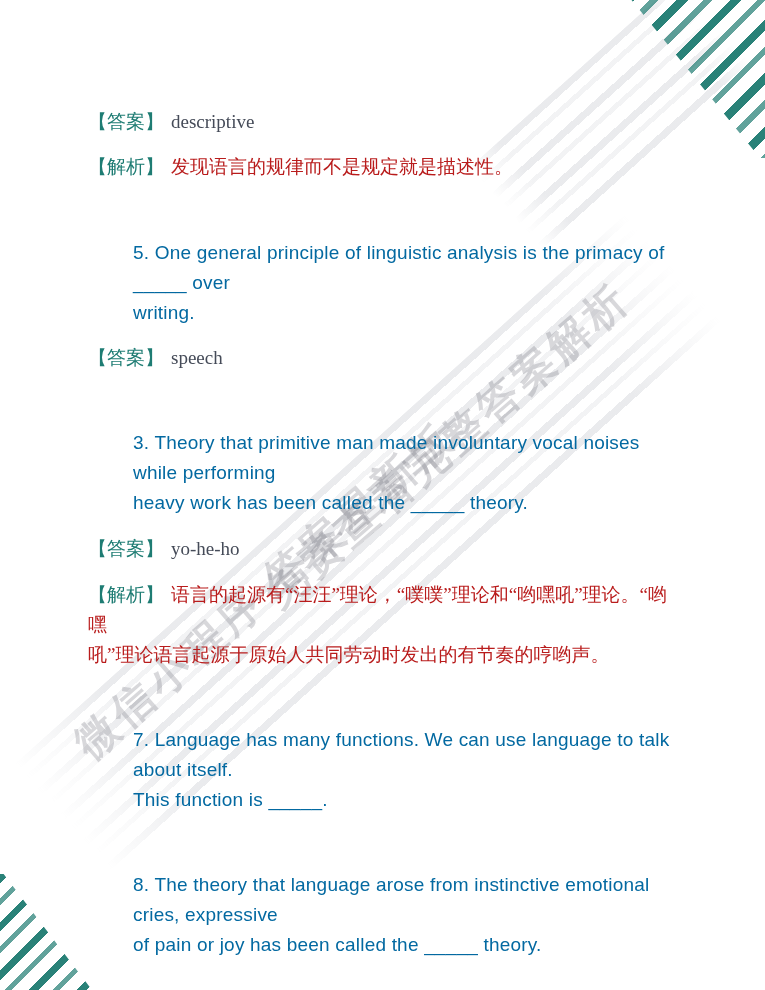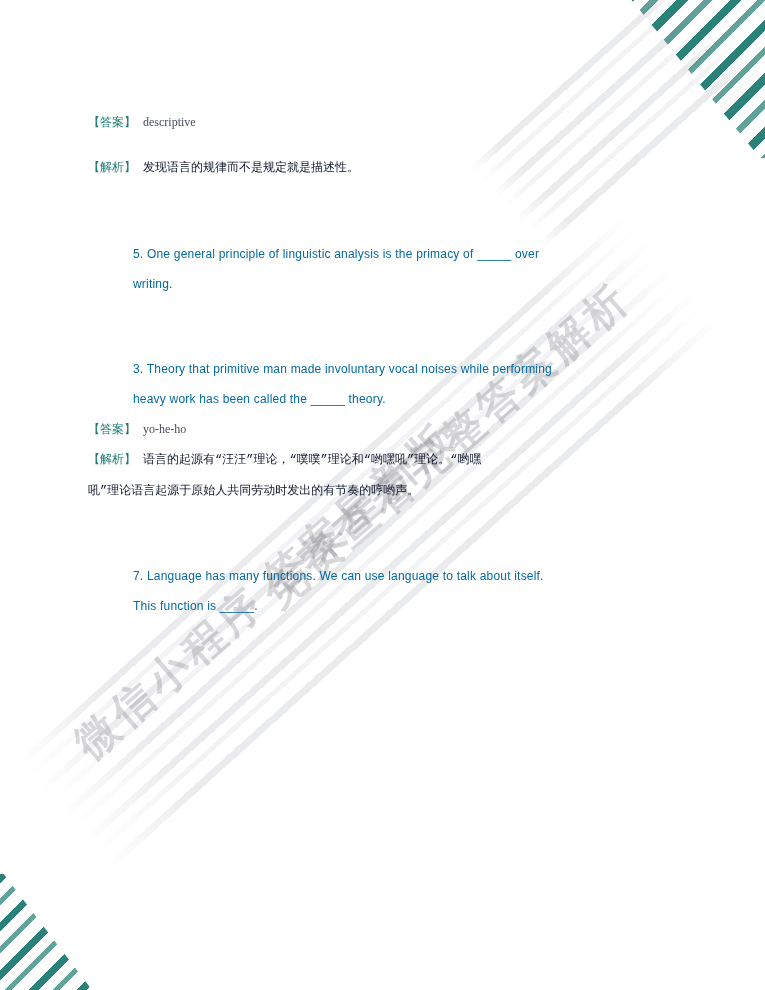--- a/index.html
+++ b/index.html
@@ -63,45 +63,45 @@
 
   
   .content{
     position:absolute;inset:0;z-index:2;
     padding:107px 87px 0 88px;
     box-sizing:border-box;
   }
   .line{
     margin:0;
     line-height:30px;
-    font-size:12px;
+    font-size:19px;
     white-space:pre-wrap;
   }
   .q{
     font-family:Liberation Sans, sans-serif;
     color:#0369a1;
     letter-spacing:0.2px;
     margin-left:45px;
   }
   .label{
     color:#1e7c73;
     font-family:"Liberation Sans","DejaVu Sans",sans-serif;
   }
   .val-en{
     font-family:"Liberation Serif","DejaVu Serif",serif;
     color:#454b58;
     padding-left:7px;
   }
   .val-zh{
-    font-family:Liberation Mono, monospace;
-    color:#0f172a;
+    font-family:Liberation Serif, serif;
+    color:#b91c1c;
     padding-left:7px;
   }
   .mt-s{margin-top:15px;}
-  .mt-m{}
+  .mt-m{margin-top:16px;}
   .mt-l{margin-top:55px;}
   .mt-xl{margin-top:56px;}
 </style>
 </head>
 <body>
 
 <div class="page">
 
   <div class="corner corner-tr"></div>
   <div class="corner corner-bl"></div>
@@ -114,29 +114,32 @@
 
   <div class="content">
 
     <p class="line"><span class="label">【答案】</span><span class="val-en">descriptive</span></p>
 
     <p class="line mt-s"><span class="label">【解析】</span><span class="val-zh">发现语言的规律而不是规定就是描述性。</span></p>
 
     <p class="line q mt-xl">5. One general principle of linguistic analysis is the primacy of _____ over
 writing.</p>
 
+    <p class="line mt-s"><span class="label">【答案】</span><span class="val-en">speech</span></p>
 
 
     <p class="line q mt-l">3. Theory that primitive man made involuntary vocal noises while performing
 heavy work has been called the _____ theory.</p>
 
     <p class="line mt-m"><span class="label">【答案】</span><span class="val-en">yo-he-ho</span></p>
 
     <p class="line mt-m"><span class="label">【解析】</span><span class="val-zh">语言的起源有“汪汪”理论，“噗噗”理论和“哟嘿吼”理论。“哟嘿
 吼”理论语言起源于原始人共同劳动时发出的有节奏的哼哟声。</span></p>
 
     <p class="line q mt-l">7. Language has many functions. We can use language to talk about itself.
 This function is _____.</p>
 
 
+    <p class="line q mt-l">8. The theory that language arose from instinctive emotional cries, expressive
+of pain or joy has been called the _____ theory.</p>
 
   </div>
 </div>
 
 </body></html>

